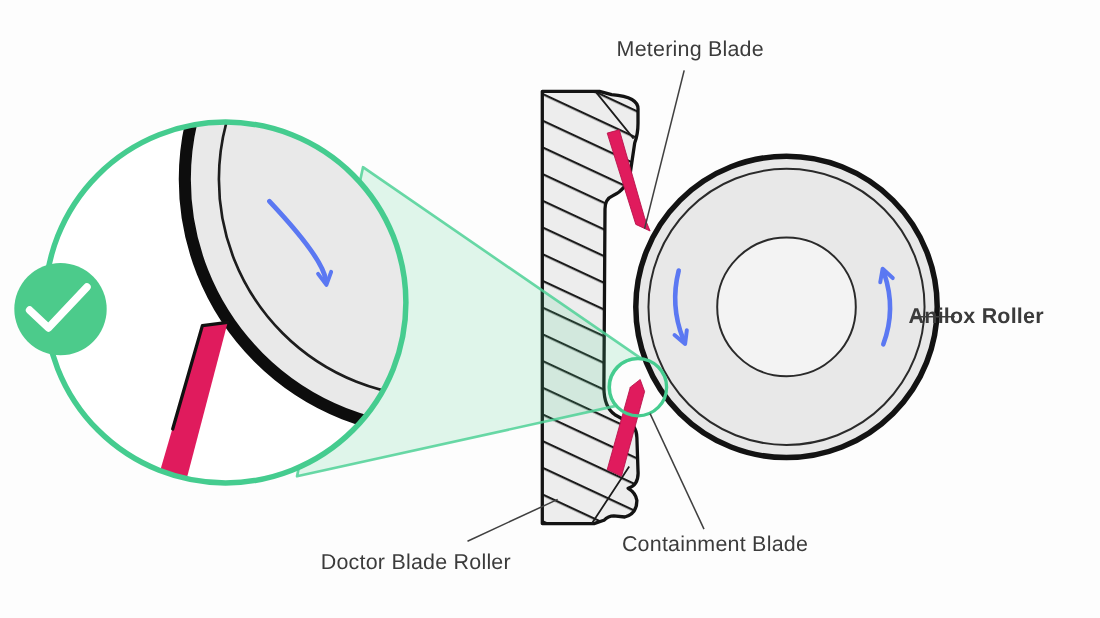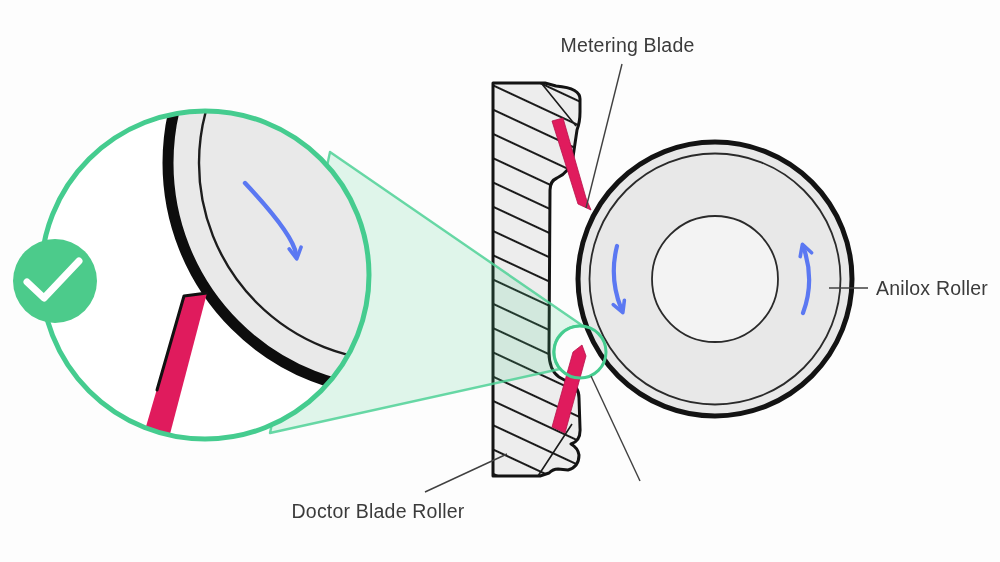--- a/index.html
+++ b/index.html
@@ -83,18 +83,19 @@
     <g stroke="#404040" stroke-width="1.4">
       <line x1="622" y1="64" x2="586" y2="208"></line>
       <line x1="829" y1="288" x2="868" y2="288"></line>
       <line x1="591" y1="376" x2="640" y2="481"></line>
       <line x1="425" y1="492" x2="507" y2="454"></line>
     </g>
   </svg>
 
   <div class="diagram-label centered" style="left:550px;top:34px;width:155px;">Metering Blade</div>
 
-  <div class="diagram-label" style="left:876px;top:277px;">Anilox Roller</div>
+  <div class="diagram-label" style="left:826px;top:277px;font-weight:bold;">Anilox Roller</div>
 
+  <div class="diagram-label centered" style="left:557px;top:484px;width:186px;">Containment Blade</div>
 
   <div class="diagram-label centered" style="left:267px;top:500px;width:222px;">Doctor Blade Roller</div>
 
 </div>
 
 </body></html>

